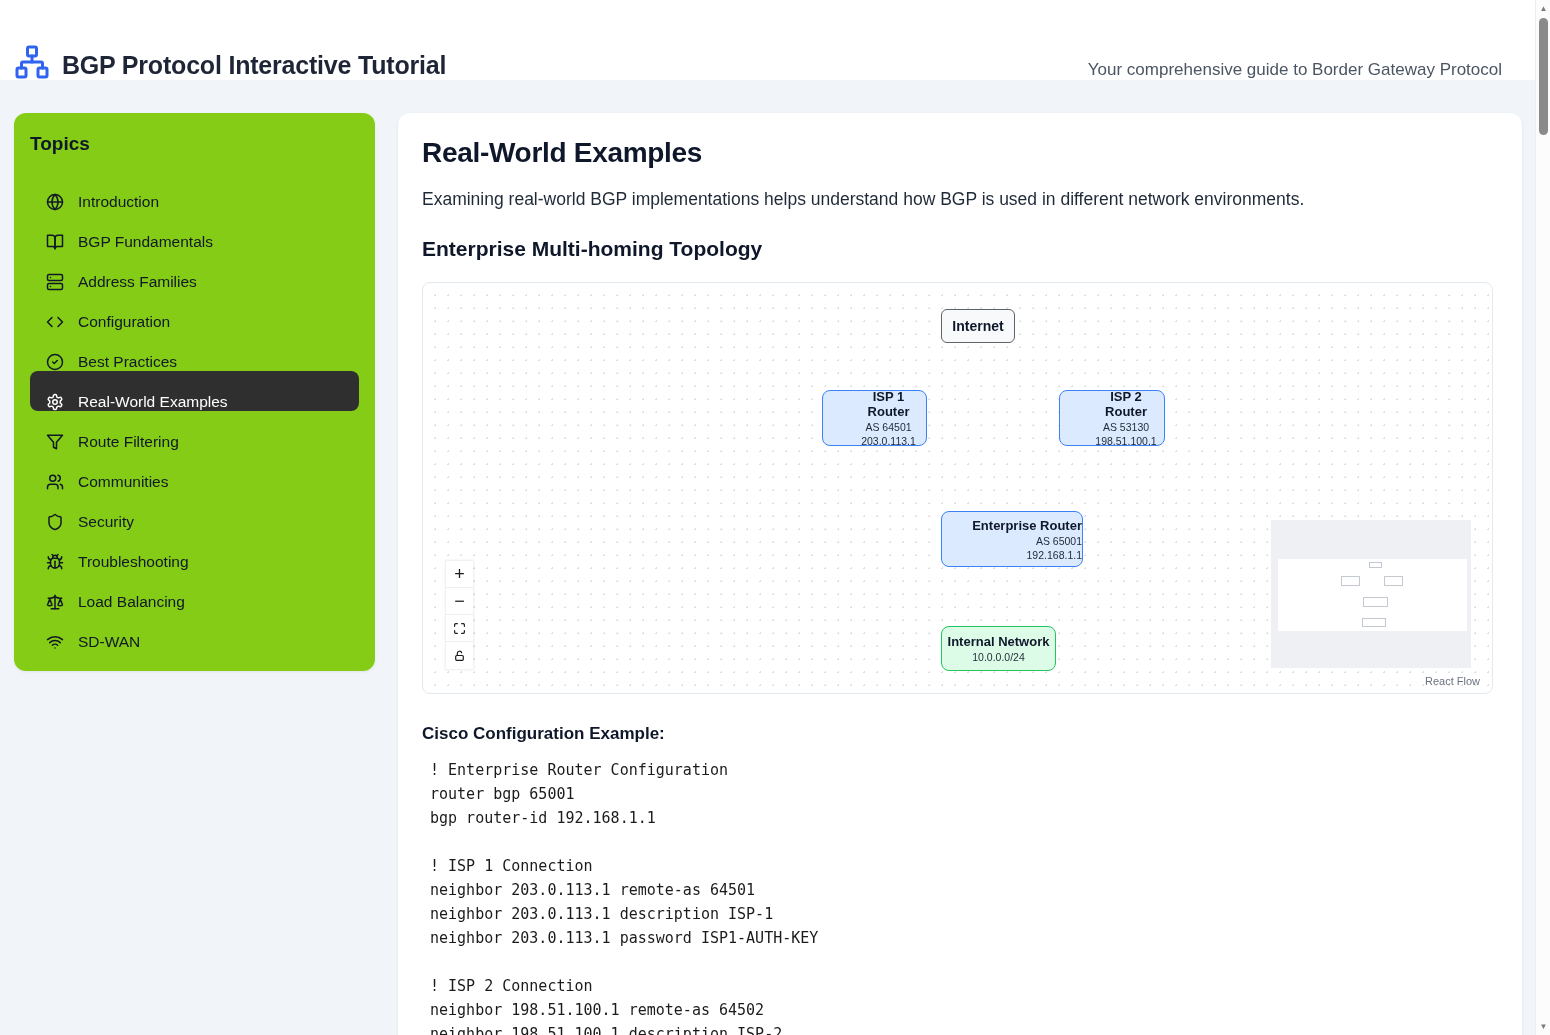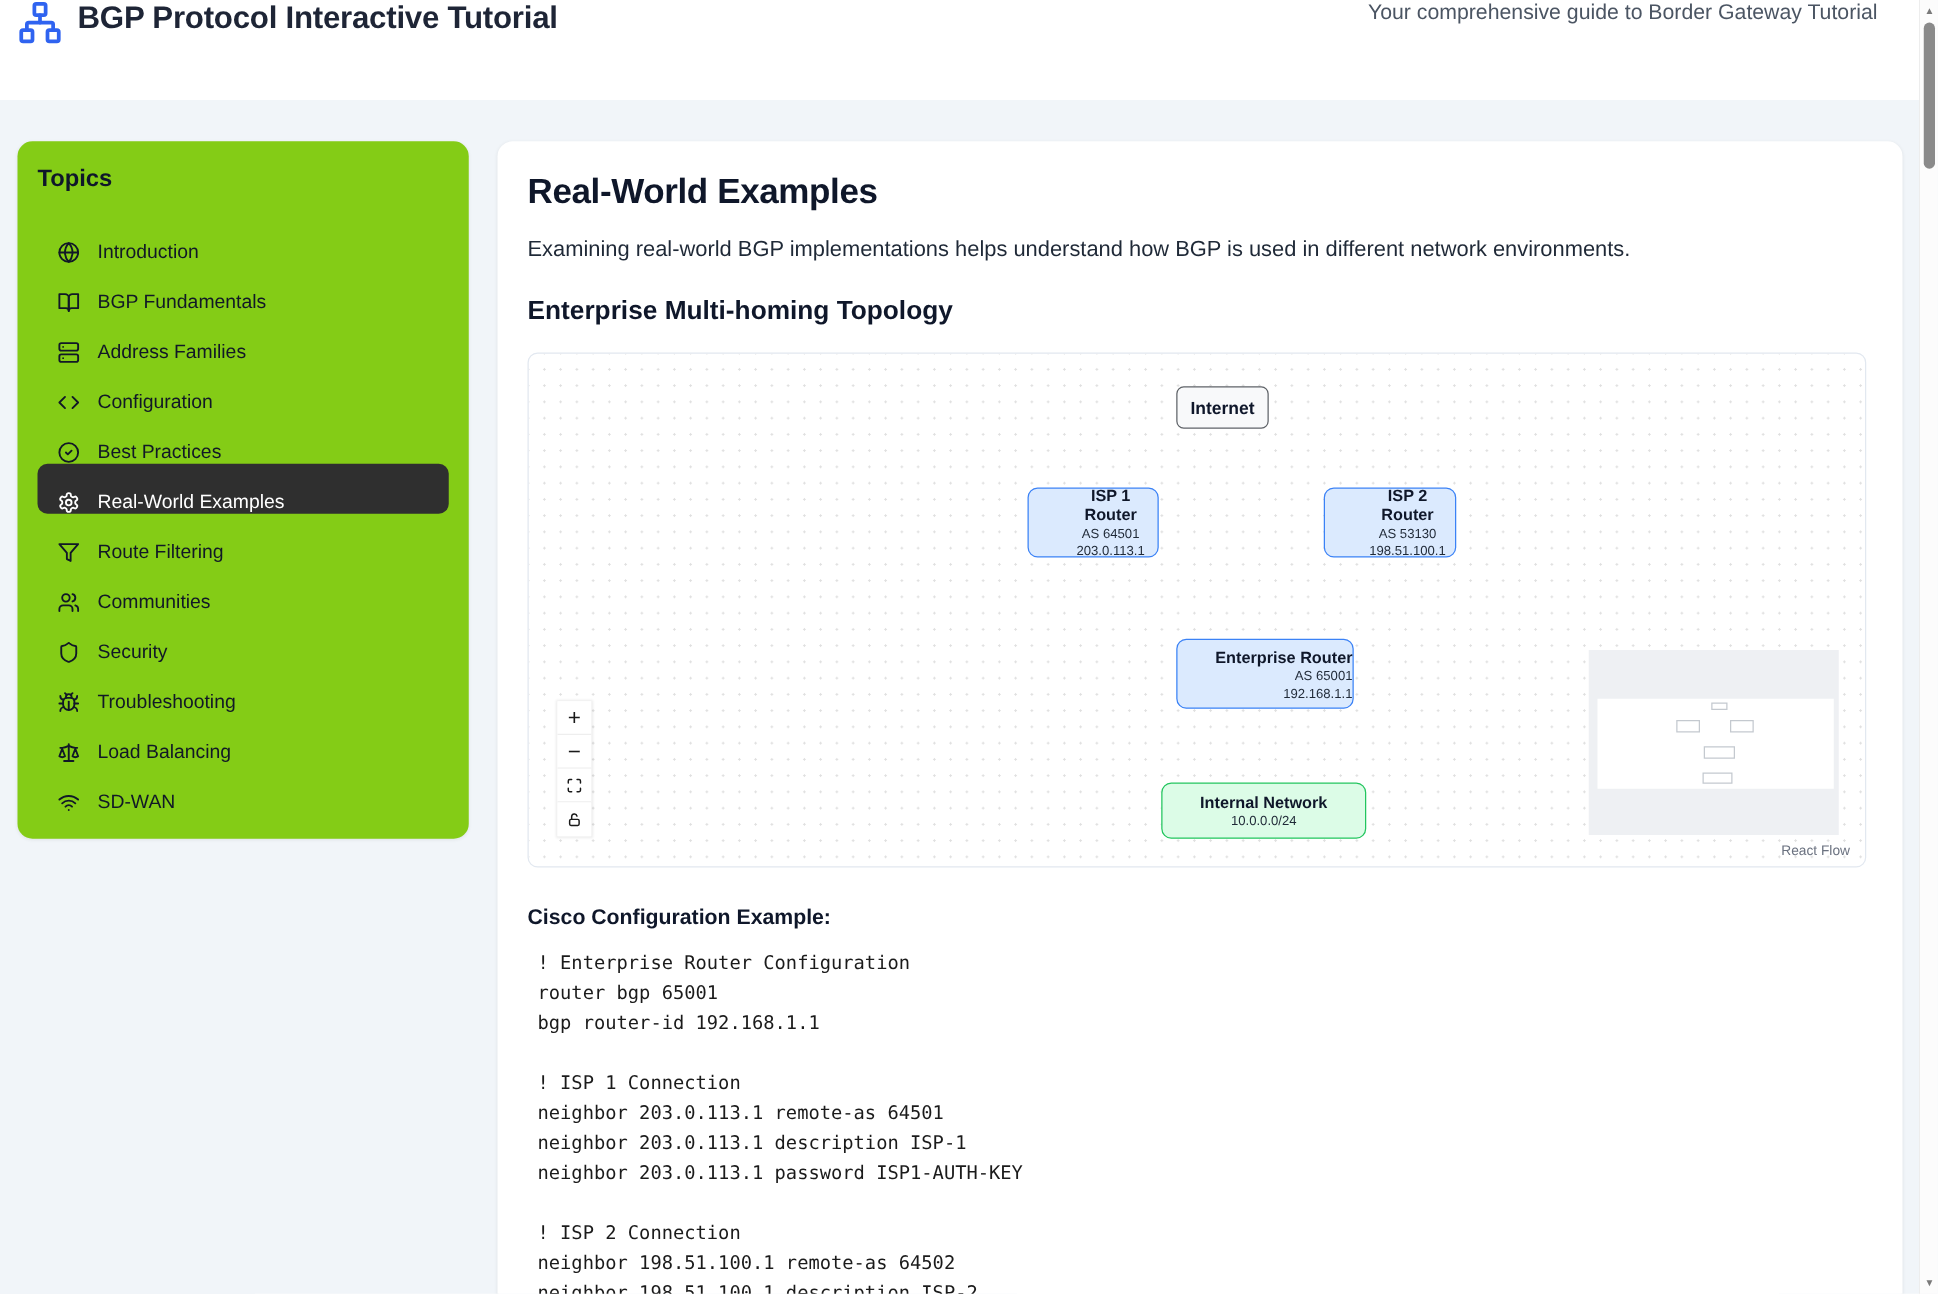--- a/index.html
+++ b/index.html
@@ -6,21 +6,21 @@
   html,body { width:1550px; height:1035px; overflow:hidden; }
   body {
     font-family:"Liberation Sans", sans-serif;
     background:#f1f5f9;
     position:relative;
   }
 
   
   .header {
     height:80px; background:#ffffff;
-    display:flex; align-items:flex-start;
+    display:flex; align-items:flex-end;
     padding:0 30px 0 14px;
   }
   .logo { width:36px; height:36px; color:#2f63f0; margin-right:12px; flex:0 0 auto; }
   .header-title { font-size:25px; font-weight:800; color:#1e2536; letter-spacing:-0.2px; }
   .header-subtitle { margin-left:auto; font-size:17px; color:#4b5563; padding-right:18px; }
 
   
   .page { position:relative; width:1550px; height:955px; }
 
   .sidebar-card {
@@ -68,21 +68,21 @@
   .node-internet {
     left:484px; top:26px; width:74px; height:34px;
     background:#f8f9fa; border:1.5px solid #5f6368; border-radius:6px;
   }
   .node-internet .node-title { font-size:14px; }
   .node-blue { background:#dbeafe; border:1.5px solid #3b82f6; border-radius:8px;padding-left:28px; }
   .node-isp1 { left:365px; top:107px; width:105px; height:56px; }
   .node-isp2 { left:602px; top:107px; width:106px; height:56px; }
   .node-enterprise { left:484px; top:228px; width:142px; height:56px;align-items:flex-end; }
   .node-green {
-    left:472px; top:343px; width:164px; height:45px;
+    left:484px; top:343px; width:115px; height:45px;
     background:#dcfce7; border:1.5px solid #22c55e; border-radius:8px;text-align:center;
   }
 
   .flow-controls {
     position:absolute; left:23px; top:278px; width:27px;
     box-shadow:0 0 2px 1px rgba(0,0,0,0.08);
     background:#fff;
   }
   .ctrl-btn {
     width:27px; height:27px; background:#fff; border:none; border-bottom:1px solid #eee;
@@ -138,21 +138,21 @@
   <span class="logo">
     <svg viewBox="0 0 24 24" fill="none" stroke="currentColor" stroke-width="2" stroke-linecap="round" stroke-linejoin="round">
       <rect x="16" y="16" width="6" height="6" rx="1"></rect>
         <rect x="2" y="16" width="6" height="6" rx="1"></rect>
       <rect x="9" y="2" width="6" height="6" rx="1"></rect>
       <path d="M5 16v-3a1 1 0 0 1 1-1h12a1 1 0 0 1 1 1v3"></path>
         <path d="M12 12V8"></path>
     </svg>
   </span>
   <span class="header-title">BGP Protocol Interactive Tutorial</span>
-  <span class="header-subtitle">Your comprehensive guide to Border Gateway Tutorial</span>
+  <span class="header-subtitle">Your comprehensive guide to Border Gateway Protocol</span>
 </div>
 
 <div class="page">
 
   <div class="sidebar-card">
     <div class="sidebar-heading">Topics</div>
 
     <div class="nav-item">
       <span class="nav-icon">
         <svg viewBox="0 0 24 24" fill="none" stroke="currentColor" stroke-width="2" stroke-linecap="round" stroke-linejoin="round">

